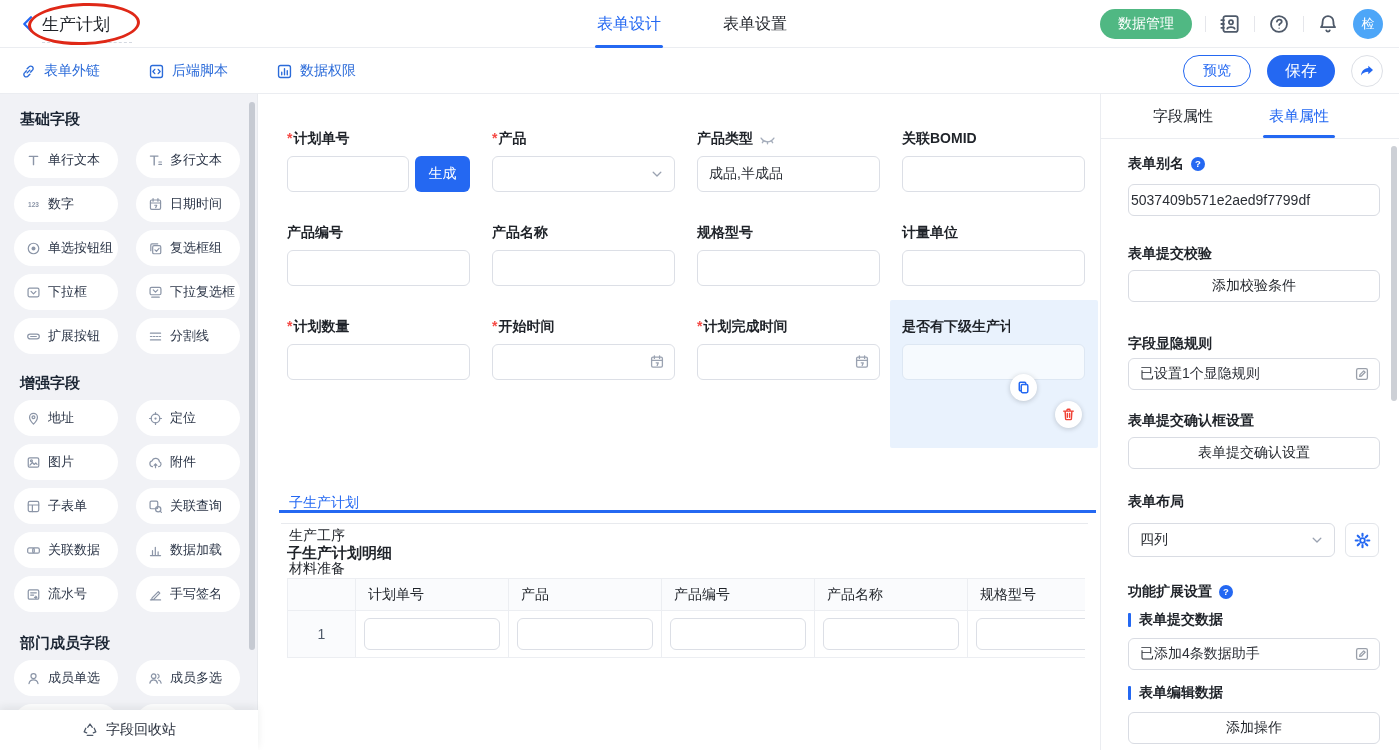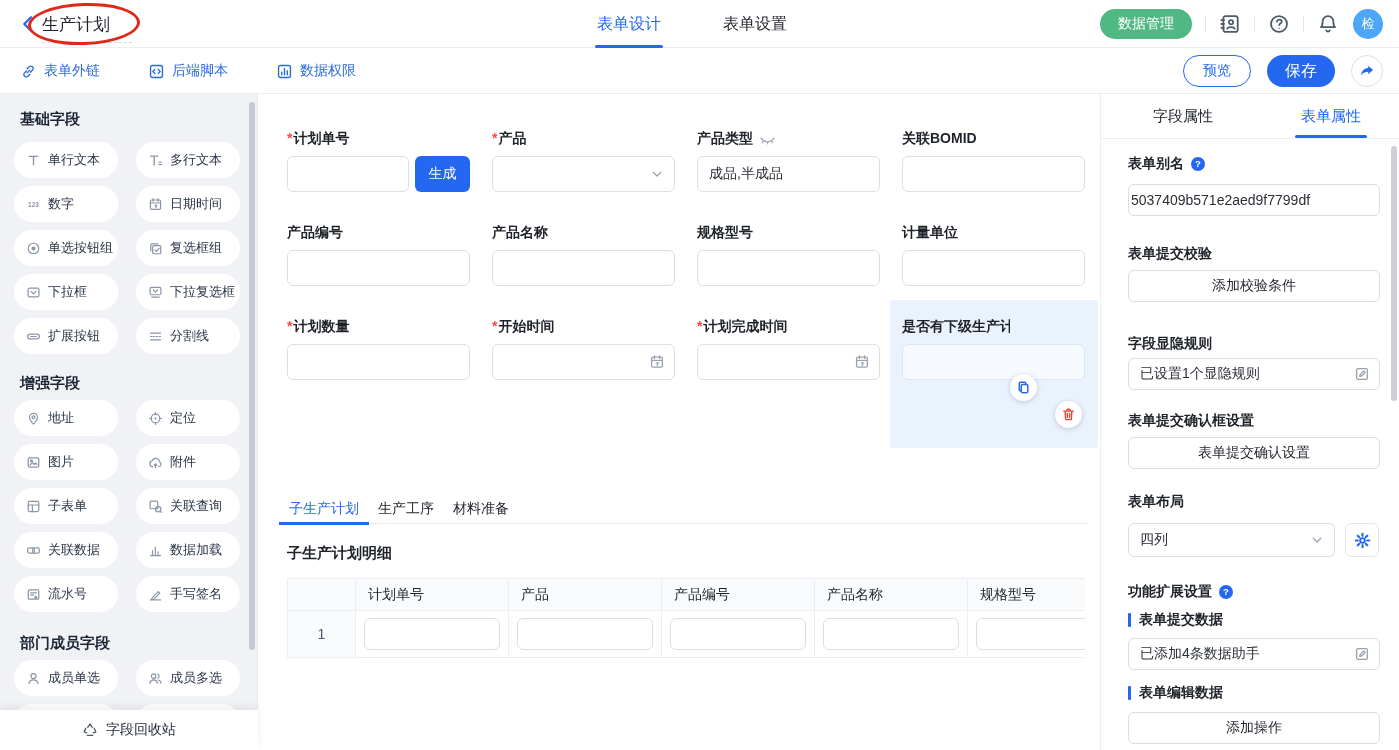--- a/index.html
+++ b/index.html
@@ -63,36 +63,36 @@
   .eye-ic { width:17px; height:17px; color:#a5adbb; }
   .field.selected::before { content:""; position:absolute; left:-12px; right:-13px; top:-16px; bottom:-14px; background:#e9f2fd; border-radius:2px; }
   .field.selected > * { position:relative; }
   .field.selected .f-label { width:108px; overflow:hidden; }
   .sel-inp { background:#f6fafe; border-color:#dde7f3; }
   .fab { position:absolute; width:27px; height:27px; border-radius:50%; background:#fff; box-shadow:0 1px 5px rgba(31,35,41,.22); display:flex; align-items:center; justify-content:center; top:-6px; cursor:pointer; z-index:3; }
   .fab .ic { width:15px; height:15px; }
   .fab-copy { left:108px; color:#2468f2; }
   .fab-del { left:153px; color:#f04134; }
 
-  .subtabs { position:absolute; left:23px; right:12px; top:400px; height:30px; border-bottom:1px solid #e8eaee; display:flex; gap:15px; padding-left:6px; }
+  .subtabs { position:absolute; left:23px; right:12px; top:400px; height:30px; border-bottom:1px solid #e8eaee; display:flex; gap:15px; padding-left:6px;flex-direction:column; }
   .subtab { font-size:14px; color:#1f2329; height:30px; display:flex; align-items:center; position:relative; cursor:pointer; padding:0 2px; }
   .subtab.active { color:#2468f2; }
   .subtab.active::after { content:""; position:absolute; left:-8px; right:-8px; bottom:-1px; height:3px; background:#2468f2; }
   .table-title { position:absolute; left:29px; top:450px; font-size:15px; font-weight:700; color:#1f2329; }
   .table-wrap { position:absolute; left:29px; top:484px; width:798px; overflow:hidden; }
   .sub-table { border-collapse:collapse; table-layout:fixed; width:833px; }
   .sub-table th, .sub-table td { border:1px solid #eceef2; }
   .sub-table th { height:32px; background:#fafbfd; font-weight:400; font-size:14px; color:#1f2329; text-align:left; padding:0 12px; }
   .sub-table td { height:46px; padding:0; }
   .row-num { text-align:center; font-size:14px; color:#4e5969; background:#fafbfd; }
   .cell-inp { display:block; width:calc(100% - 16px); margin:7px 8px; height:32px; border:1px solid #dcdfe6; border-radius:6px; outline:none; padding:0 8px; font-size:13px; font-family:inherit; }
 
   
   .panel { position:absolute; right:0; top:94px; width:299px; bottom:0; background:#fff; border-left:1px solid #ebedf1; overflow:hidden; }
-  .p-tabs { height:45px; border-bottom:1px solid #ebedf1; display:flex; align-items:stretch; padding-left:52px; gap:88px; }
+  .p-tabs { height:45px; border-bottom:1px solid #ebedf1; display:flex; align-items:stretch; padding-left:52px; gap:56px; }
   .p-tab { display:flex; align-items:center; font-size:15px; color:#1f2329; position:relative; cursor:pointer; }
   .p-tab.active { color:#2468f2; }
   .p-tab.active::after { content:""; position:absolute; left:-6px; right:-6px; bottom:0; height:3px; background:#2468f2; border-radius:2px; }
   .p-body { padding:16px 20px 0 27px; }
   .p-title { font-size:14px; font-weight:700; color:#1f2329; display:flex; align-items:center; gap:6px; height:17px; }
   .help-ic { width:16px; height:16px; color:#2468f2; }
   .p-input { margin-top:12px; width:252px; height:32px; border:1px solid #d9dce3; border-radius:6px; padding:0 2px; font-size:14px; color:#2b2f36; outline:none; font-family:inherit; }
   .p-btn { width:252px; height:32px; border:1px solid #d9dce3; border-radius:6px; background:#fff; font-size:14px; color:#1f2329; cursor:pointer; font-family:inherit; }
   .p-box { width:252px; height:32px; border:1px solid #d9dce3; border-radius:6px; display:flex; align-items:center; padding:0 9px 0 11px; font-size:14px; color:#2b2f36; }
   .p-box .grow { flex:1; }

